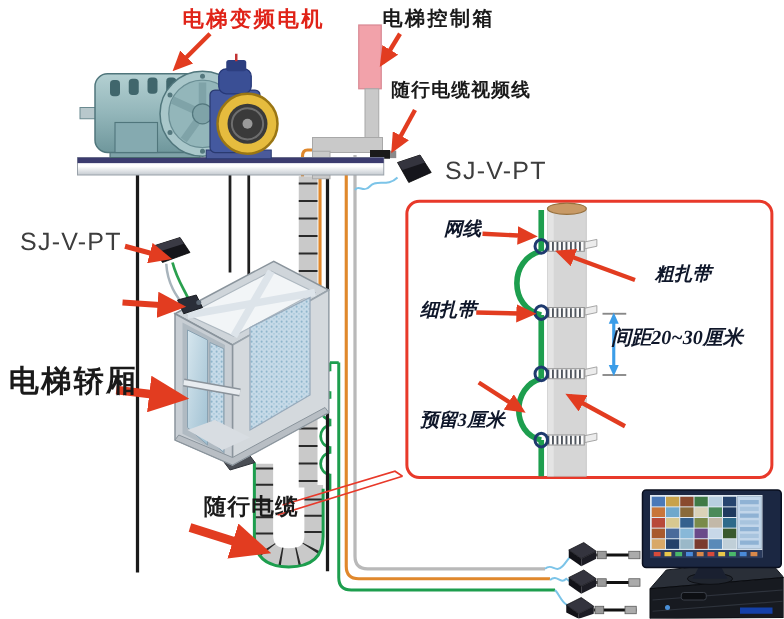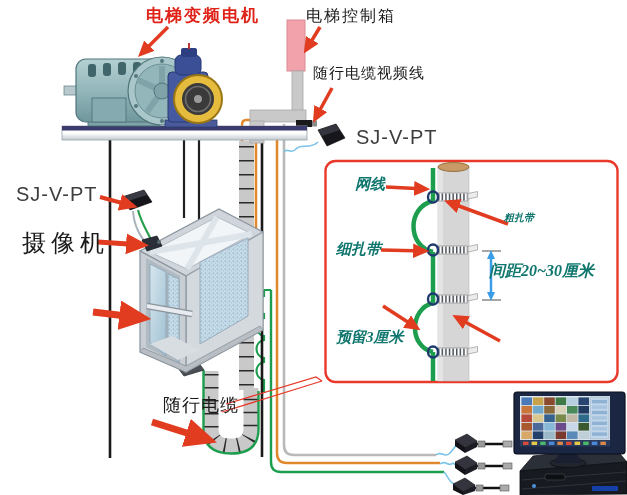--- a/index.html
+++ b/index.html
@@ -2,23 +2,23 @@
 <html><head>
 <meta charset="utf-8">
 <style>
   html,body{margin:0;padding:0;background:#ffffff;}
   #stage{position:relative;width:627px;height:495px;background:#ffffff;overflow:hidden;
          font-family:"Liberation Sans",sans-serif;}
   #stage svg{position:absolute;left:0;top:0;}
   .lbl{position:absolute;white-space:nowrap;color:#1a1a1a;line-height:1.05;
        font-family:"Liberation Sans",sans-serif;}
   .lbl.red{color:#e02318;font-weight:bold;}
-  .lbl.bold{font-weight:normal;}
+  .lbl.bold{font-weight:bold;}
   .lbl.gray{color:#3d3d3d;}
-  .lbl.hand{font-family:"Liberation Serif",serif;font-style:italic;font-weight:bold;color:#0f766e;}
+  .lbl.hand{font-family:"Liberation Serif",serif;font-style:italic;font-weight:bold;color:#0f172a;}
 </style>
 </head>
 <body>
 
 <div id="stage">
 
 <svg width="627" height="495" viewBox="0 0 627 495">
   <defs>
     <marker id="ah" markerWidth="4.6" markerHeight="4.2" refX="3.4" refY="2.1" orient="auto">
       <path d="M0,0 L4.6,2.1 L0,4.2 Z" fill="#e23c20"></path>
@@ -323,21 +323,21 @@
           <rect x="600.4" y="441.6" width="5.5" height="3.4" fill="#d8884a"></rect>
     </g>
   </g>
 </svg>
 
   <div class="lbl red" style="left:146px;top:7px;font-size:17px;letter-spacing:2px;">电梯变频电机</div>
   <div class="lbl bold" style="left:306px;top:8px;font-size:16px;letter-spacing:2px;">电梯控制箱</div>
   <div class="lbl bold" style="left:313px;top:65px;font-size:15px;letter-spacing:1px;">随行电缆视频线</div>
   <div class="lbl gray" style="left:356px;top:127px;font-size:20px;letter-spacing:1px;">SJ-V-PT</div>
   <div class="lbl gray" style="left:16px;top:184px;font-size:20px;letter-spacing:1px;">SJ-V-PT</div>
-  <div class="lbl bold" style="left:22px;top:230px;font-size:24px;letter-spacing:5px;">摄像机</div>
+  <div class="lbl bold" style="left:7px;top:293px;font-size:24px;letter-spacing:2px;">电梯轿厢</div>
   <div class="lbl bold" style="left:120px;top:396px;font-size:18px;letter-spacing:1px;padding-left:43px;">随行电缆</div>
 
   <div class="lbl hand" style="left:355px;top:177px;font-size:15px;">网线</div>
-  <div class="lbl hand" style="left:504px;top:213px;font-size:10px;">粗扎带</div>
+  <div class="lbl hand" style="left:524px;top:213px;font-size:15px;">粗扎带</div>
   <div class="lbl hand" style="left:336px;top:242px;font-size:15px;">细扎带</div>
   <div class="lbl hand" style="left:489px;top:263px;font-size:16px;">间距20~30厘米</div>
   <div class="lbl hand" style="left:336px;top:290px;font-size:15px;margin-top:40px;">预留3厘米</div>
 </div>
 
 </body></html>

